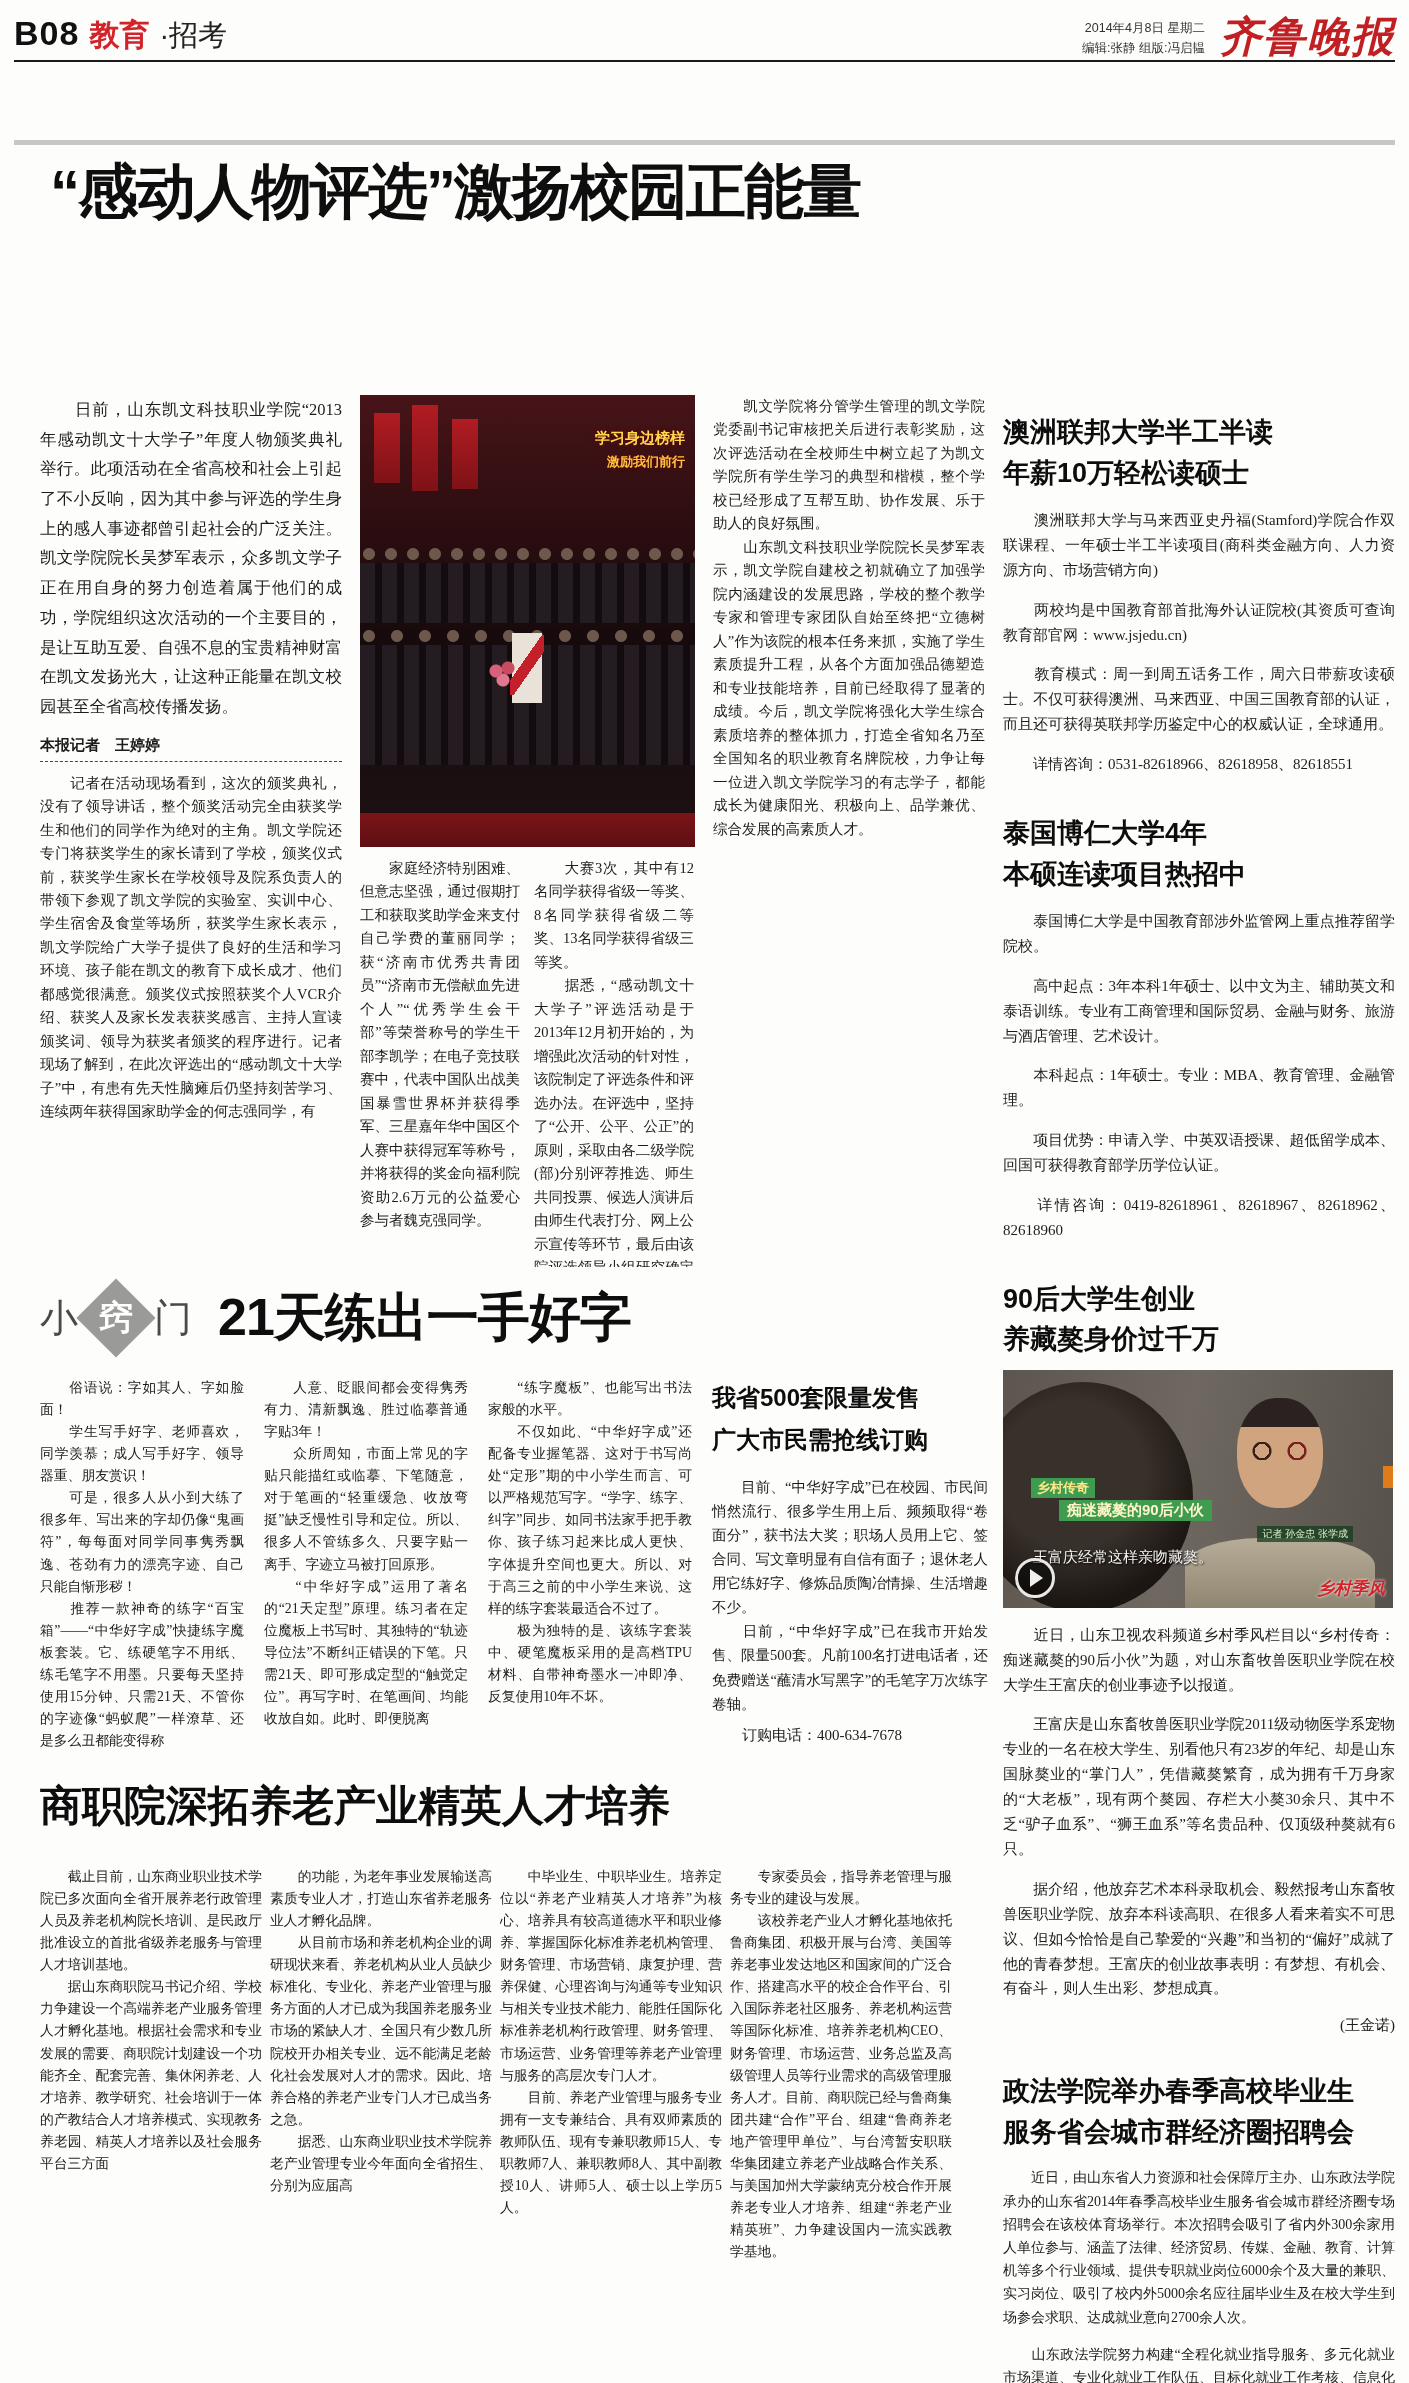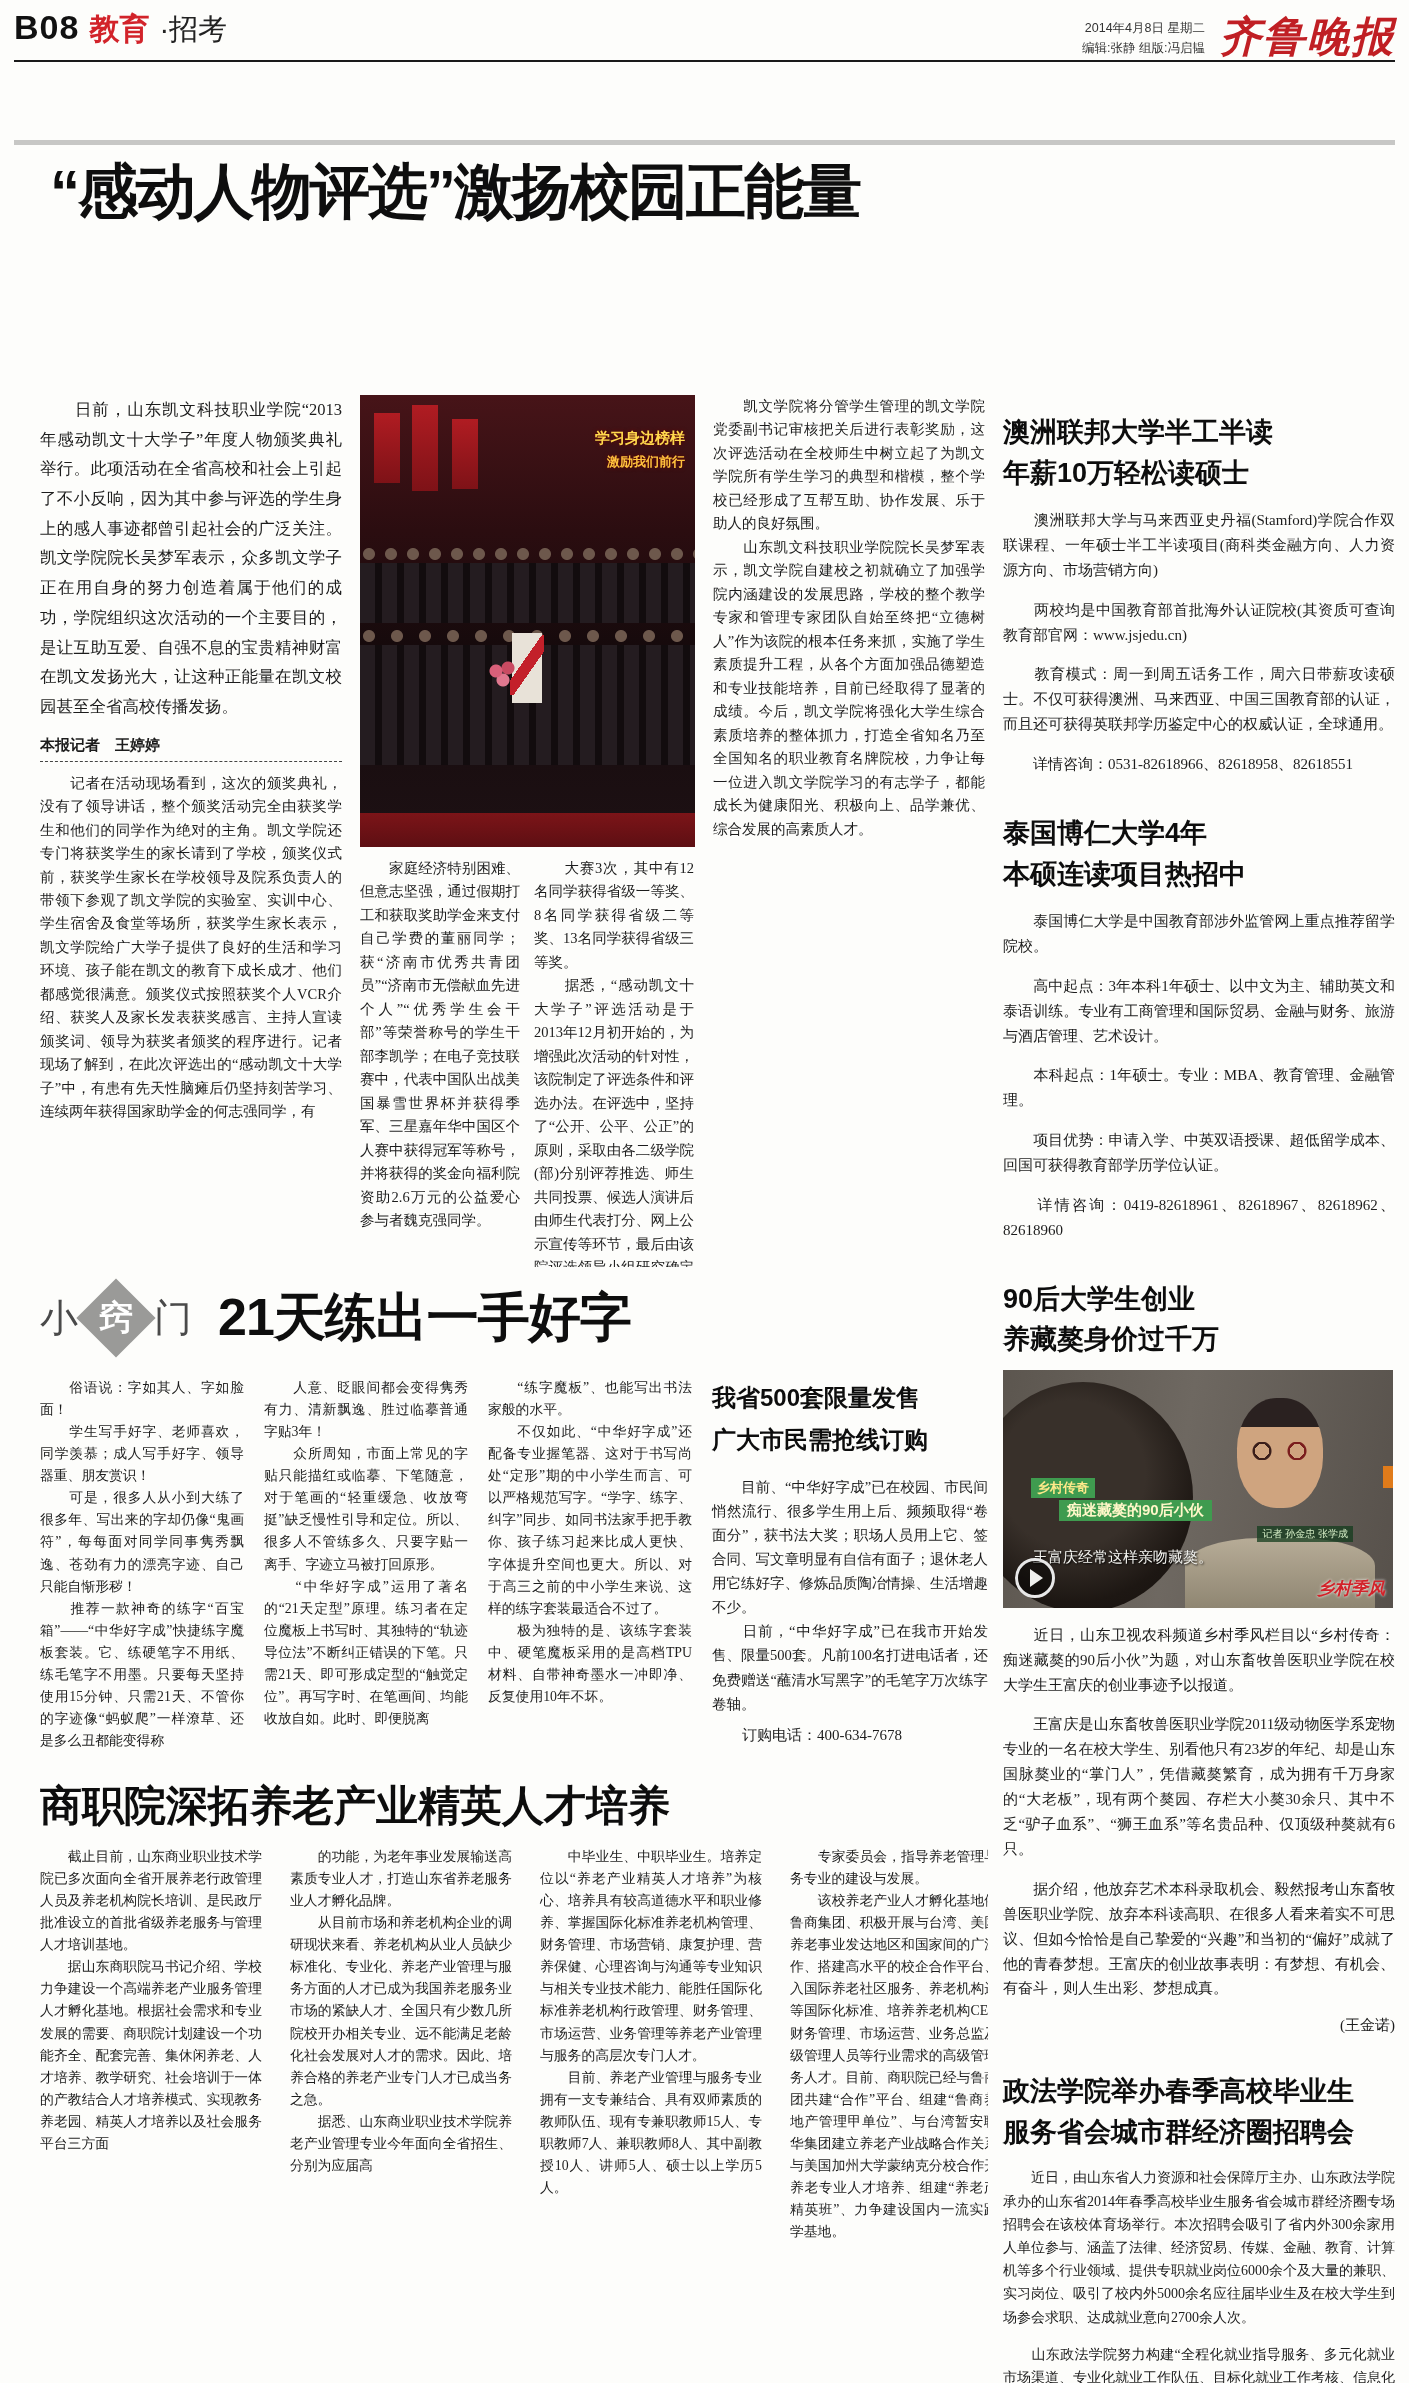--- a/index.html
+++ b/index.html
@@ -1,20 +1,20 @@
 <!DOCTYPE html>
 <html><head>
 <meta charset="utf-8">
 <style>
   html,body{margin:0;padding:0;background:#e8e8e4;}
   .page{position:relative;width:1409px;height:2383px;background:#fdfdfb;margin:0 auto;
         overflow:hidden;font-family:"Liberation Serif",serif;color:#1c1c1c;}
   
   .hdr{position:absolute;left:14px;top:8px;width:1381px;height:52px;
-       border-bottom:2px solid #1a1a1a;display:flex;justify-content:space-between;}
+       border-bottom:2px solid #1a1a1a;display:flex;align-items:flex-end;justify-content:space-between;}
   .hdr-left{display:flex;align-items:baseline;gap:10px;padding-bottom:4px;
             font-family:"Liberation Sans",sans-serif;}
   .pageno{font-size:34px;font-weight:900;letter-spacing:1px;color:#111;}
   .sec{font-size:30px;font-weight:900;color:#d2232a;}
   .sectail{font-size:29px;font-weight:400;color:#222;}
   .hdr-right{display:flex;align-items:flex-end;gap:14px;padding-bottom:2px;}
   .dateblock{text-align:right;font-size:12.5px;line-height:1.55;color:#333;
              font-family:"Liberation Sans",sans-serif;}
   .masthead{font-size:42px;font-weight:bold;color:#c01f24;font-style:italic;
             font-family:"Liberation Serif",serif;letter-spacing:2px;line-height:1;margin-top:8px;}
@@ -73,21 +73,21 @@
   .tipcol{width:204px;flex:none;font-size:13.8px;line-height:1.6;text-align:justify;white-space:pre-line;}
   .promo{flex:1;display:flex;flex-direction:column;}
   .promo-h{font-family:"Liberation Sans",sans-serif;font-weight:900;font-size:24px;
            line-height:1.75;color:#0d0d0d;}
   .promo-b{margin-top:14px;font-size:14.5px;line-height:1.66;text-align:justify;white-space:pre-line;}
   .promo-phone{margin-top:10px;font-size:15px;}
   
   .elder{position:absolute;left:40px;top:1778px;width:948px;}
   .elder h3{margin:0;font-family:"Liberation Sans",sans-serif;font-size:42px;font-weight:900;
             color:#0d0d0d;letter-spacing:0px;}
-  .elder-cols{display:flex;gap:28px;margin-top:12px;height:488px;overflow:hidden;}
+  .elder-cols{display:flex;gap:8px;margin-top:32px;height:488px;overflow:hidden;}
   .ecol{width:222px;flex:none;font-size:13.8px;line-height:1.6;text-align:justify;white-space:pre-line;}
   
   .sidebar{position:absolute;left:1003px;top:412px;width:392px;}
   .sb-art{margin-bottom:36px;}
   .sb-h{font-family:"Liberation Sans",sans-serif;font-weight:900;font-size:27px;
         line-height:1.5;color:#0d0d0d;margin-bottom:10px;}
   .sb-p{font-size:15px;line-height:1.66;text-align:justify;white-space:pre-line;}
   .sb-sig{text-align:right;font-size:15px;margin-top:2px;}
   
   .photo2{position:relative;width:390px;height:238px;margin:4px 0 12px 0;overflow:hidden;

